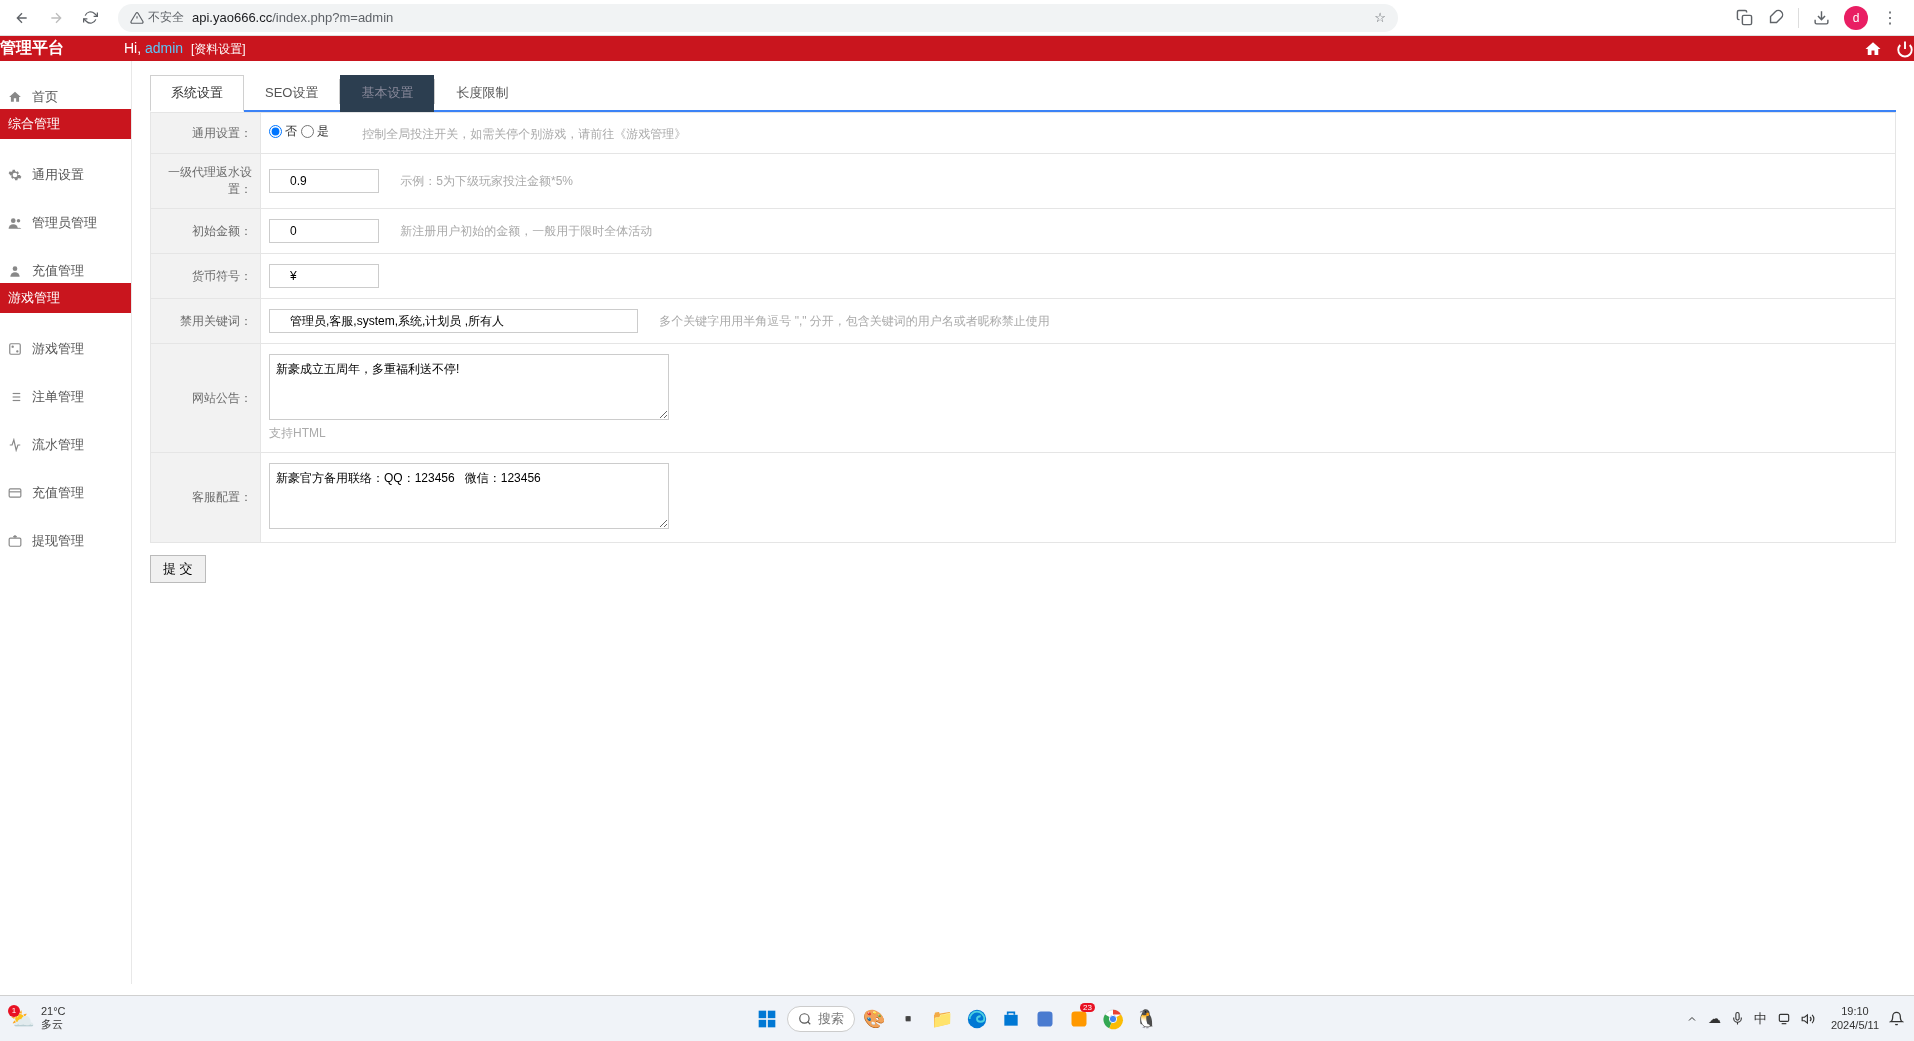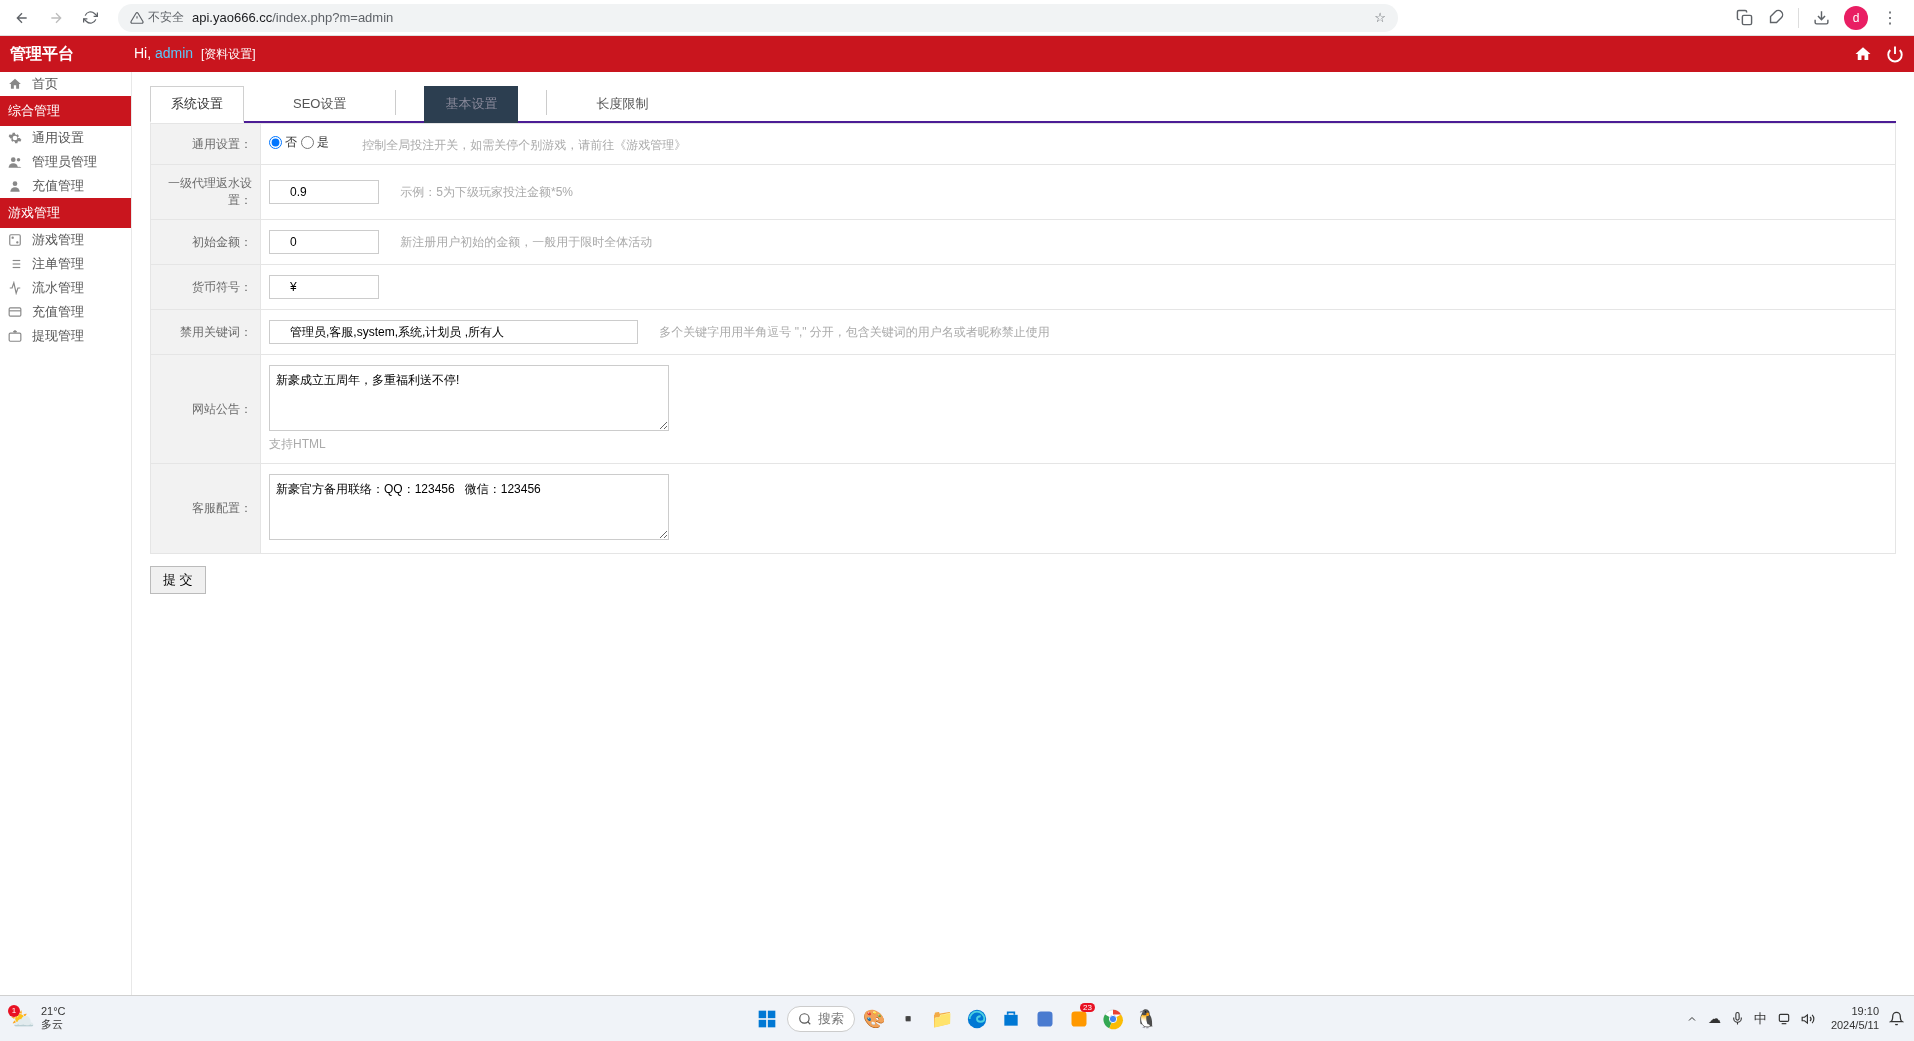--- a/index.html
+++ b/index.html
@@ -11,40 +11,40 @@
 .nav-arrow.disabled { color: #bdbdbd; }
 .url-bar { flex: 1; height: 28px; background: #f1f3f4; border-radius: 14px; display: flex; align-items: center; padding: 0 12px; gap: 8px; margin: 0 8px; max-width: 1280px; }
 .url-warn { display: flex; align-items: center; gap: 4px; font-size: 12px; color: #5f6368; }
 .url-text { font-size: 13px; color: #202124; }
 .url-text .path { color: #5f6368; }
 .browser-right { display: flex; align-items: center; gap: 14px; margin-left: auto; padding-right: 8px; }
 .browser-icon { color: #5f6368; font-size: 16px; cursor: pointer; }
 .profile-dot { width: 24px; height: 24px; border-radius: 50%; background: #e91e63; color: #fff; display: flex; align-items: center; justify-content: center; font-size: 12px; }
 
 
-.app-header { height: 36px; background: #c9151e; color: #fff; display: flex; align-items: center; padding: 0 10px; }
+.app-header { height: 25px; background: #c9151e; color: #fff; display: flex; align-items: center; padding: 0 0; }
 .app-title { font-size: 16px; font-weight: bold; margin-right: 60px; }
 .greeting { font-size: 14px; color: #fff; }
 .greeting .username { color: #5ac8fa; font-weight: 500; }
 .greeting .context { font-size: 12px; margin-left: 4px; }
 .header-right { margin-left: auto; display: flex; gap: 14px; font-size: 17px; }
 .header-right span { cursor: pointer; }
 
 
 .main-area { display: flex; height: calc(100vh - 72px - 46px); }
 
 
 .sidebar { width: 132px; background: #fff; border-right: 1px solid #e8e8e8; }
-.side-item { display: flex; align-items: center; height: 24px; padding-left: 8px; gap: 8px; cursor: pointer; color: #555; font-size: 13px; }
+.side-item { display: flex; align-items: center; height: 24px; padding-left: 8px; gap: 8px; cursor: pointer; color: #555; font-size: 13px; margin-top: 24px; }
 .side-section { background: #c9151e; color: #fff; height: 30px; display: flex; align-items: center; padding-left: 8px; font-size: 13px; font-weight: 500; }
 .side-icon { width: 16px; text-align: center; color: #888; font-size: 14px; }
 
 
 .content { flex: 1; padding: 12px 18px; overflow-y: auto; }
-.tabs { display: flex; border-bottom: 2px solid #4c1d95; gap: 28px; }
+.tabs { display: flex; border-bottom: 2px solid #3b82f6; }
 .tab { padding: 8px 20px; font-size: 13px; cursor: pointer; border: 1px solid transparent; position: relative; bottom: -2px; }
 .tab.active { border: 1px solid #d0d0d0; border-bottom: 2px solid #fff; background: #fff; font-weight: 500; }
 .tab.inactive { color: #555; }
 .tab.dark { background: #2c3e50; color: #889; }
 .tab-sep { width: 1px; background: #ccc; margin: 6px 0; }
 
 
 .form-table { width: 100%; border-collapse: collapse; margin-top: 0; border: 1px solid #e5e5e5; }
 .form-table tr { border-bottom: 1px solid #e5e5e5; }
 .form-table td { padding: 10px 8px; vertical-align: middle; font-size: 12px; }
@@ -60,21 +60,21 @@
 
 .taskbar { position: fixed; bottom: 0; left: 0; right: 0; height: 46px; background: #f0f3f8; border-top: 1px solid #d0d0d0; display: flex; align-items: center; padding: 0 10px; }
 .weather { display: flex; align-items: center; gap: 6px; font-size: 11px; color: #333; }
 .weather-icon { font-size: 20px; }
 .weather-badge { position: relative; }
 .weather-badge::after { content: "1"; position: absolute; top: -2px; left: -2px; background: #e81123; color: #fff; border-radius: 50%; width: 12px; height: 12px; font-size: 8px; display: flex; align-items: center; justify-content: center; }
 .task-center { position: absolute; left: 50%; transform: translateX(-50%); display: flex; align-items: center; gap: 6px; }
 .task-icon { width: 28px; height: 28px; display: flex; align-items: center; justify-content: center; border-radius: 4px; cursor: pointer; font-size: 18px; }
 .search-box { display: flex; align-items: center; gap: 6px; background: #fff; border: 1px solid #ccc; border-radius: 16px; padding: 3px 10px; font-size: 13px; color: #777; }
 .tray { margin-left: auto; display: flex; align-items: center; gap: 10px; font-size: 13px; color: #333; }
-.clock { text-align: right; font-size: 11px; line-height: 1.2; margin-left: 6px; }
+.clock { text-align: center; font-size: 11px; line-height: 1.2; margin-left: 6px; }
 
 svg { display: block; }
 </style>
 </head>
 <body>
 
 <div class="browser-chrome">
   <div class="nav-arrow">
     <svg width="16" height="16" viewBox="0 0 24 24" fill="none" stroke="currentColor" stroke-width="2">
         <path d="M19 12H5M12 19l-7-7 7-7"></path>

